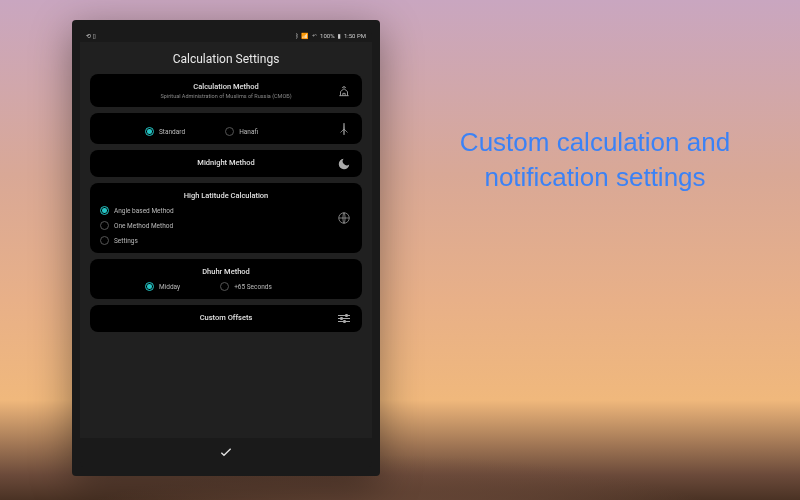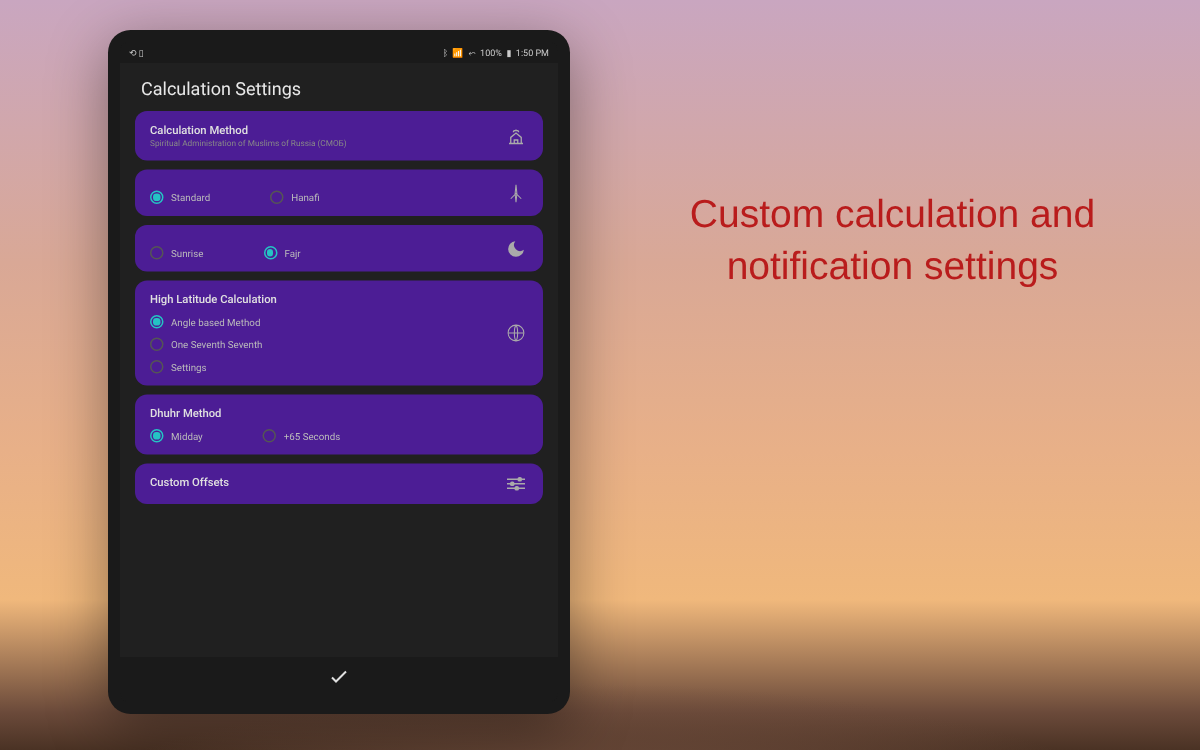--- a/index.html
+++ b/index.html
@@ -12,23 +12,24 @@
   }
   .dune {
     position: absolute; bottom: 0; left: 0; right: 0; height: 120px;
     background: radial-gradient(ellipse 600px 200px at 50% 180%, #5a3d2e 0%, #6b4a3a 40%, transparent 70%);
   }
   .tablet {
     position: absolute;
     left: 72px; top: 20px;
     width: 308px; height: 456px;
     background: #1a1a1a;
-    border-radius: 15px;
+    border-radius: 4px;
     padding: 8px;
     box-shadow: 0 10px 40px rgba(0,0,0,0.4);
+    text-align: center;
   }
   .screen {
     width: 100%; height: 100%;
     background: #202020;
     border-radius: 6px;
     overflow: hidden;
     display: flex; flex-direction: column;
   }
   .status-bar {
     height: 14px;
@@ -43,42 +44,42 @@
     font-size: 12px; color: #e8e8e8;
     padding: 10px 14px 8px;
     font-weight: 400;
   }
   .content {
     flex: 1; overflow: hidden;
     padding: 0 10px;
     display: flex; flex-direction: column; gap: 6px;
   }
   .card {
-    background: #4c1d95;
+    background: #000000;
     border-radius: 8px;
     padding: 8px 10px;
     position: relative;
   }
   .card-title {
     font-size: 7.5px; color: #e0e0e0; font-weight: 500;
     margin-bottom: 2px;
   }
   .card-sub {
     font-size: 5.5px; color: #888;
   }
   .card-icon {
     position: absolute; right: 10px; top: 50%;
     transform: translateY(-50%);
     width: 16px; height: 16px;
     display: flex; align-items: center; justify-content: center;
     color: #aaa;
   }
   .card-icon svg { width: 14px; height: 14px; }
   .radio-row {
-    display: flex; gap: 40px; margin-top: 6px;
+    display: flex; gap: 40px; margin-top: 6px; margin-left: 45px;
   }
   .radio-col { display: flex; flex-direction: column; gap: 6px; margin-top: 6px; }
   .radio-item {
     display: flex; align-items: center; gap: 5px;
     font-size: 6.5px; color: #bbb;
   }
   .radio {
     width: 9px; height: 9px; border-radius: 50%;
     border: 1.2px solid #555;
     display: flex; align-items: center; justify-content: center;
@@ -107,21 +108,21 @@
     background: #1a1a1a;
   }
   .check { color: #e0e0e0; font-size: 14px; }
   .marketing-text {
     position: absolute;
     left: 420px; top: 125px;
     width: 350px;
     text-align: center;
     font-size: 26px;
     font-weight: 400;
-    color: #b91c1c;
+    color: #3b82f6;
     line-height: 1.35;
     font-family: "Segoe UI", sans-serif;
   }
   .sliders-icon { display:inline-block; width:12px; }
   .sliders-icon span { display:block; height:1.2px; background:#aaa; margin:2px 0; position:relative; }
   .sliders-icon span::after { content:''; position:absolute; width:2.5px; height:2.5px; background:#aaa; border-radius:50%; top:-0.7px; }
   .sliders-icon span:nth-child(1)::after{ left:7px;}
   .sliders-icon span:nth-child(2)::after{ left:2px;}
   .sliders-icon span:nth-child(3)::after{ left:5px;}
 </style>
@@ -174,48 +175,39 @@
           </div>
         </div>
         <div class="card-icon">
           <svg viewBox="0 0 24 24" fill="none" stroke="currentColor" stroke-width="1.2">
               <path d="M12 2 L13 12 L12 22 L11 12 Z M6 18 L12 12 L18 18"></path>
             </svg>
         </div>
       </div>
 
       <div class="card">
-        <div class="radio-row">
-          <div class="radio-item">
-            <span class="radio"></span>
-            <span>Sunrise</span>
-          </div>
-          <div class="radio-item">
-            <span class="radio selected"></span>
-            <span>Fajr</span>
-          </div>
-        </div>
+        <div class="card-title">Midnight Method</div>
         <div class="card-icon">
           <svg viewBox="0 0 24 24" fill="currentColor">
               <path d="M21 12.8A9 9 0 1 1 11.2 3a7 7 0 0 0 9.8 9.8z"></path>
             </svg>
         </div>
       </div>
 
 
       <div class="card">
         <div class="card-title">High Latitude Calculation</div>
         <div class="radio-col">
           <div class="radio-item">
             <span class="radio selected"></span>
             <span>Angle based Method</span>
           </div>
           <div class="radio-item">
             <span class="radio"></span>
-            <span>One Seventh Seventh</span>
+            <span>One Method Method</span>
           </div>
           <div class="radio-item">
             <span class="radio"></span>
             <span>Settings</span>
           </div>
         </div>
         <div class="card-icon">
           <svg viewBox="0 0 24 24" fill="none" stroke="currentColor" stroke-width="1.2">
               <circle cx="12" cy="12" r="9"></circle>
               <path d="M3 12h18M12 3c2.5 3 2.5 15 0 18M12 3c-2.5 3-2.5 15 0 18"></path>

